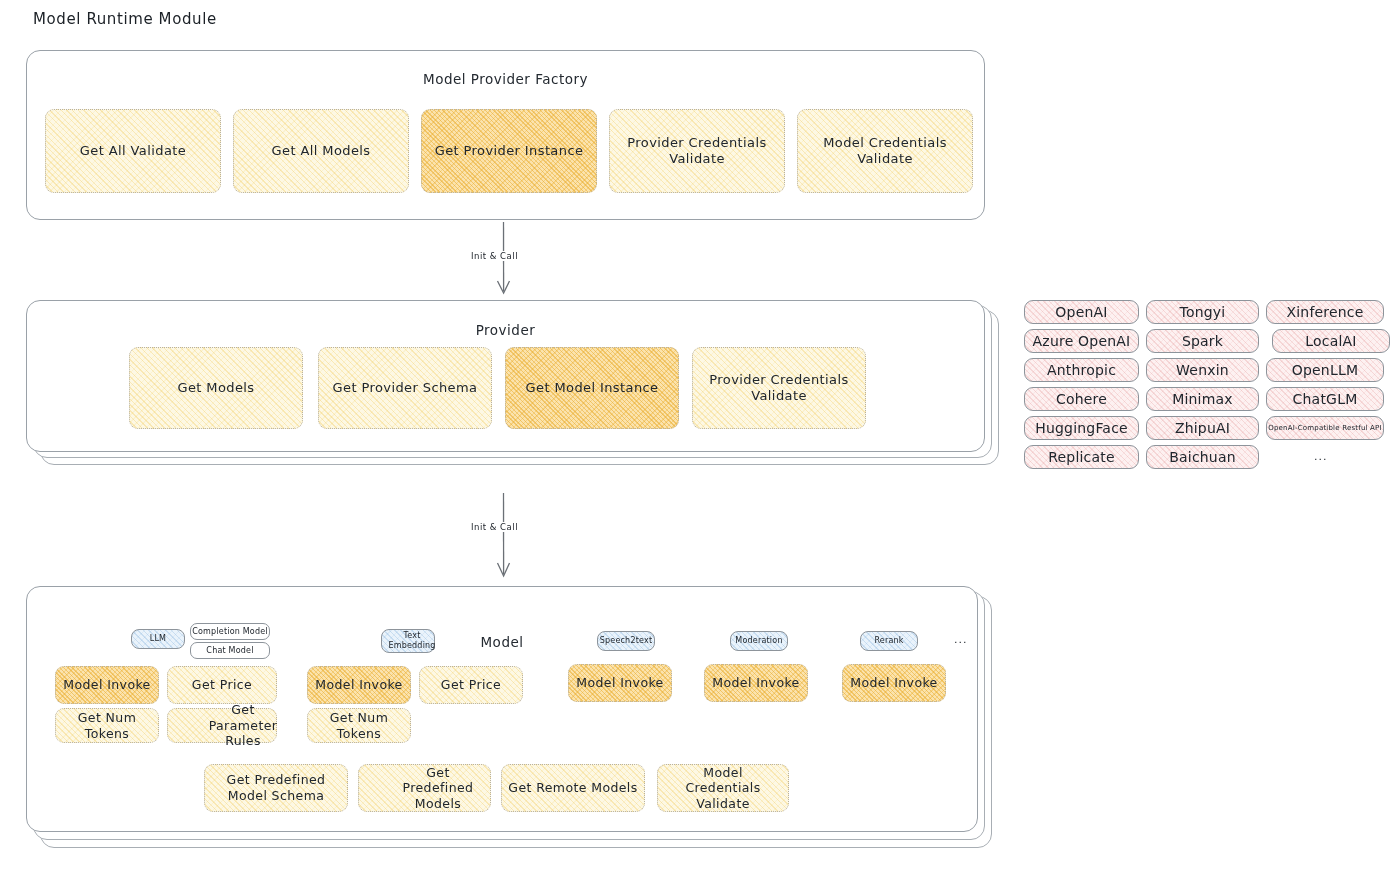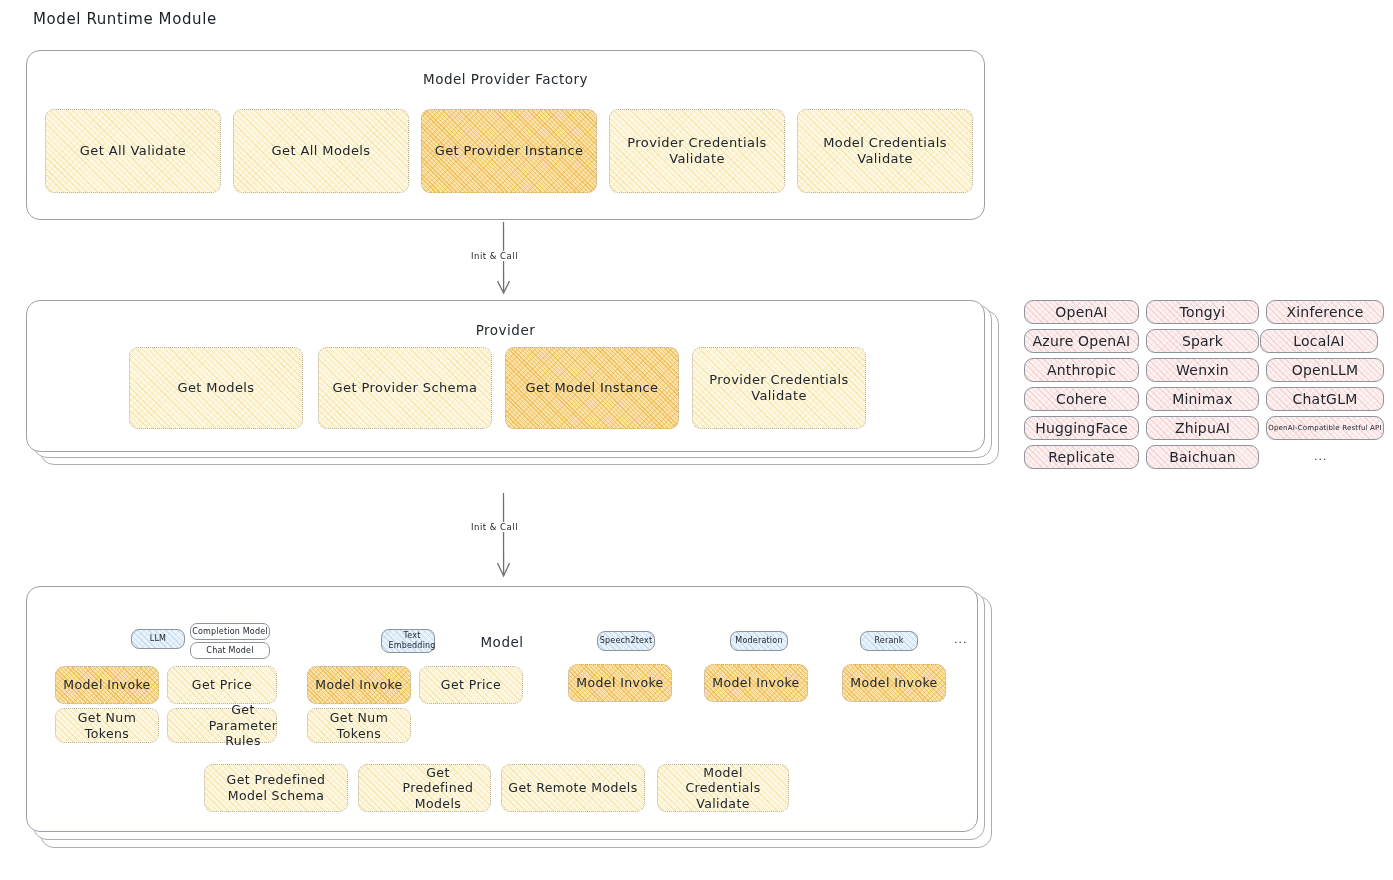--- a/index.html
+++ b/index.html
@@ -210,21 +210,21 @@
     <div class="prov-chip hatch-pink" style="left:0px; top:145px; width:115px; height:24px;">Replicate</div>
 
     <div class="prov-chip hatch-pink" style="left:122px; top:0px; width:113px; height:24px;">Tongyi</div>
     <div class="prov-chip hatch-pink" style="left:122px; top:29px; width:113px; height:24px;">Spark</div>
     <div class="prov-chip hatch-pink" style="left:122px; top:58px; width:113px; height:24px;">Wenxin</div>
     <div class="prov-chip hatch-pink" style="left:122px; top:87px; width:113px; height:24px;">Minimax</div>
     <div class="prov-chip hatch-pink" style="left:122px; top:116px; width:113px; height:24px;">ZhipuAI</div>
     <div class="prov-chip hatch-pink" style="left:122px; top:145px; width:113px; height:24px;">Baichuan</div>
 
     <div class="prov-chip hatch-pink" style="left:242px; top:0px; width:118px; height:24px;">Xinference</div>
-    <div class="prov-chip hatch-pink" style="left:236px; top:29px; width:118px; height:24px;">LocalAI</div>
+    <div class="prov-chip hatch-pink" style="left:248px; top:29px; width:118px; height:24px;">LocalAI</div>
     <div class="prov-chip hatch-pink" style="left:242px; top:58px; width:118px; height:24px;">OpenLLM</div>
     <div class="prov-chip hatch-pink" style="left:242px; top:87px; width:118px; height:24px;">ChatGLM</div>
     <div class="prov-chip hatch-pink" style="left:242px; top:116px; width:118px; height:24px; font-size:7px;">OpenAI-Compatible Restful API</div>
 
     <div class="ellipsis hand" style="left:290px; top:150px;">...</div>
   </div>
 
   <div class="arrow-wrap" style="left:470px; top:492px; width:70px; height:92px;">
     <svg width="70" height="92" viewBox="0 0 70 92">
       <path d="M33.5 1 L33.6 82" stroke="#6b7076" stroke-width="1.3" fill="none"></path>

